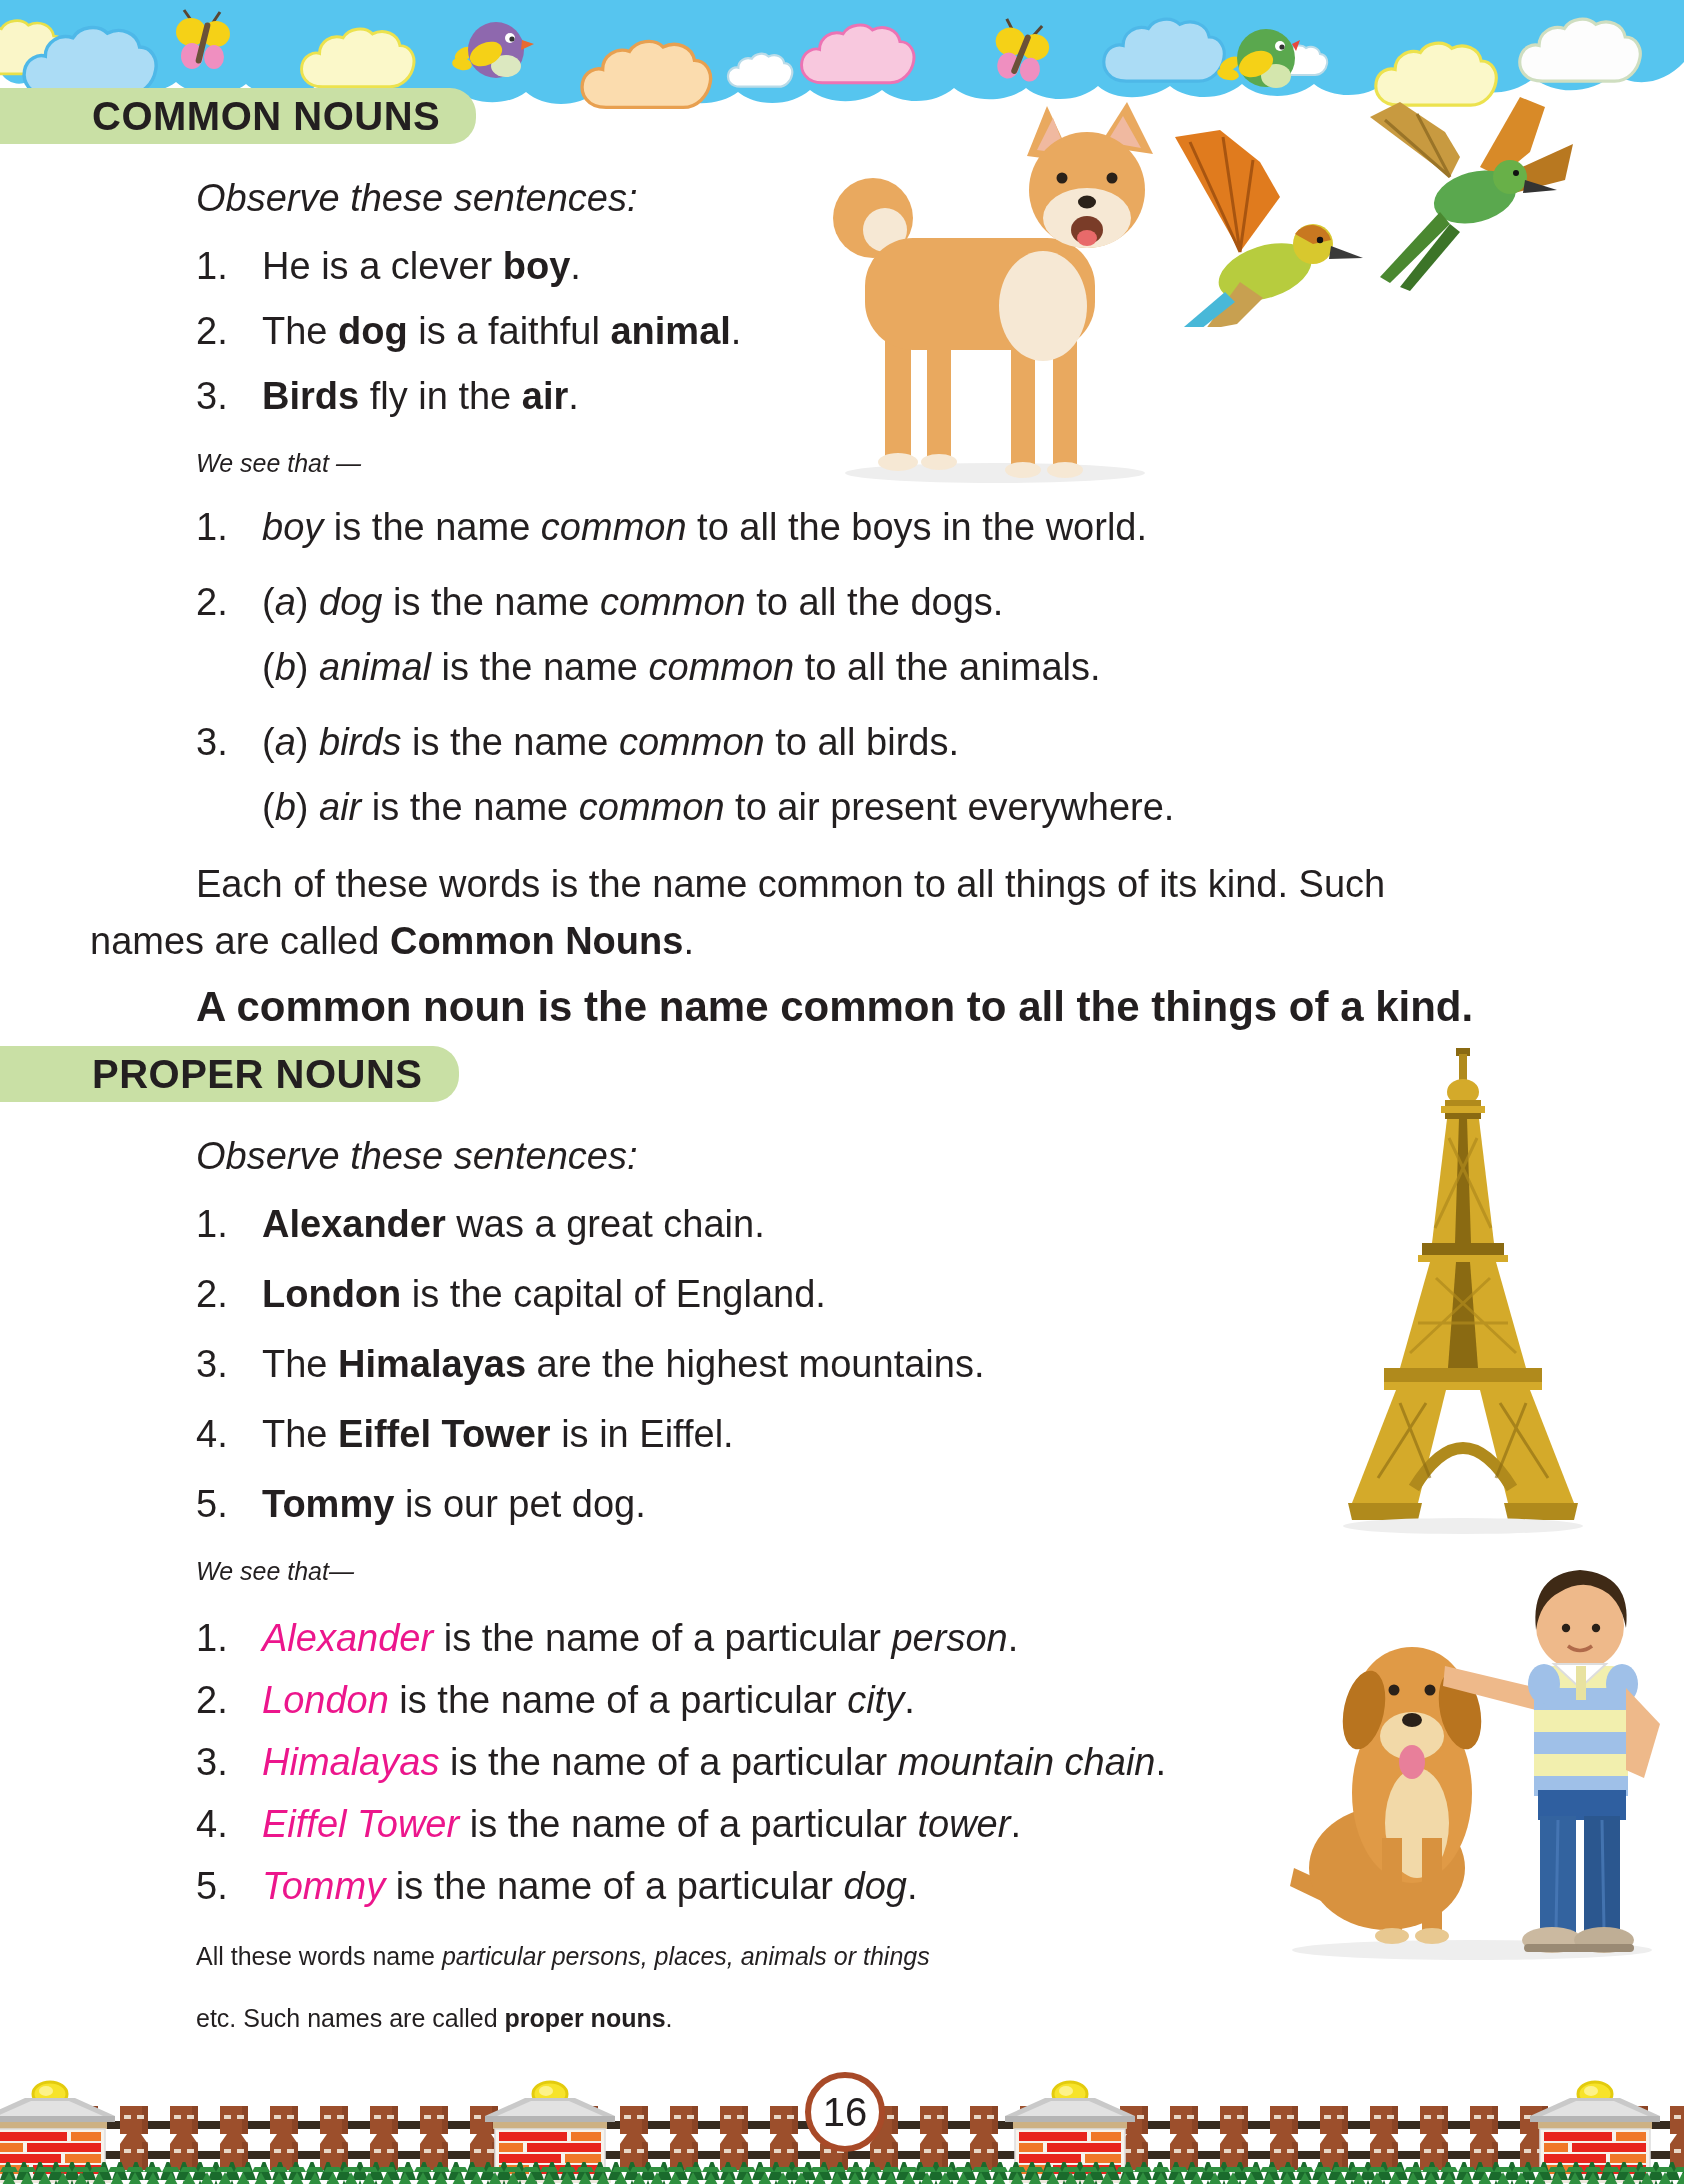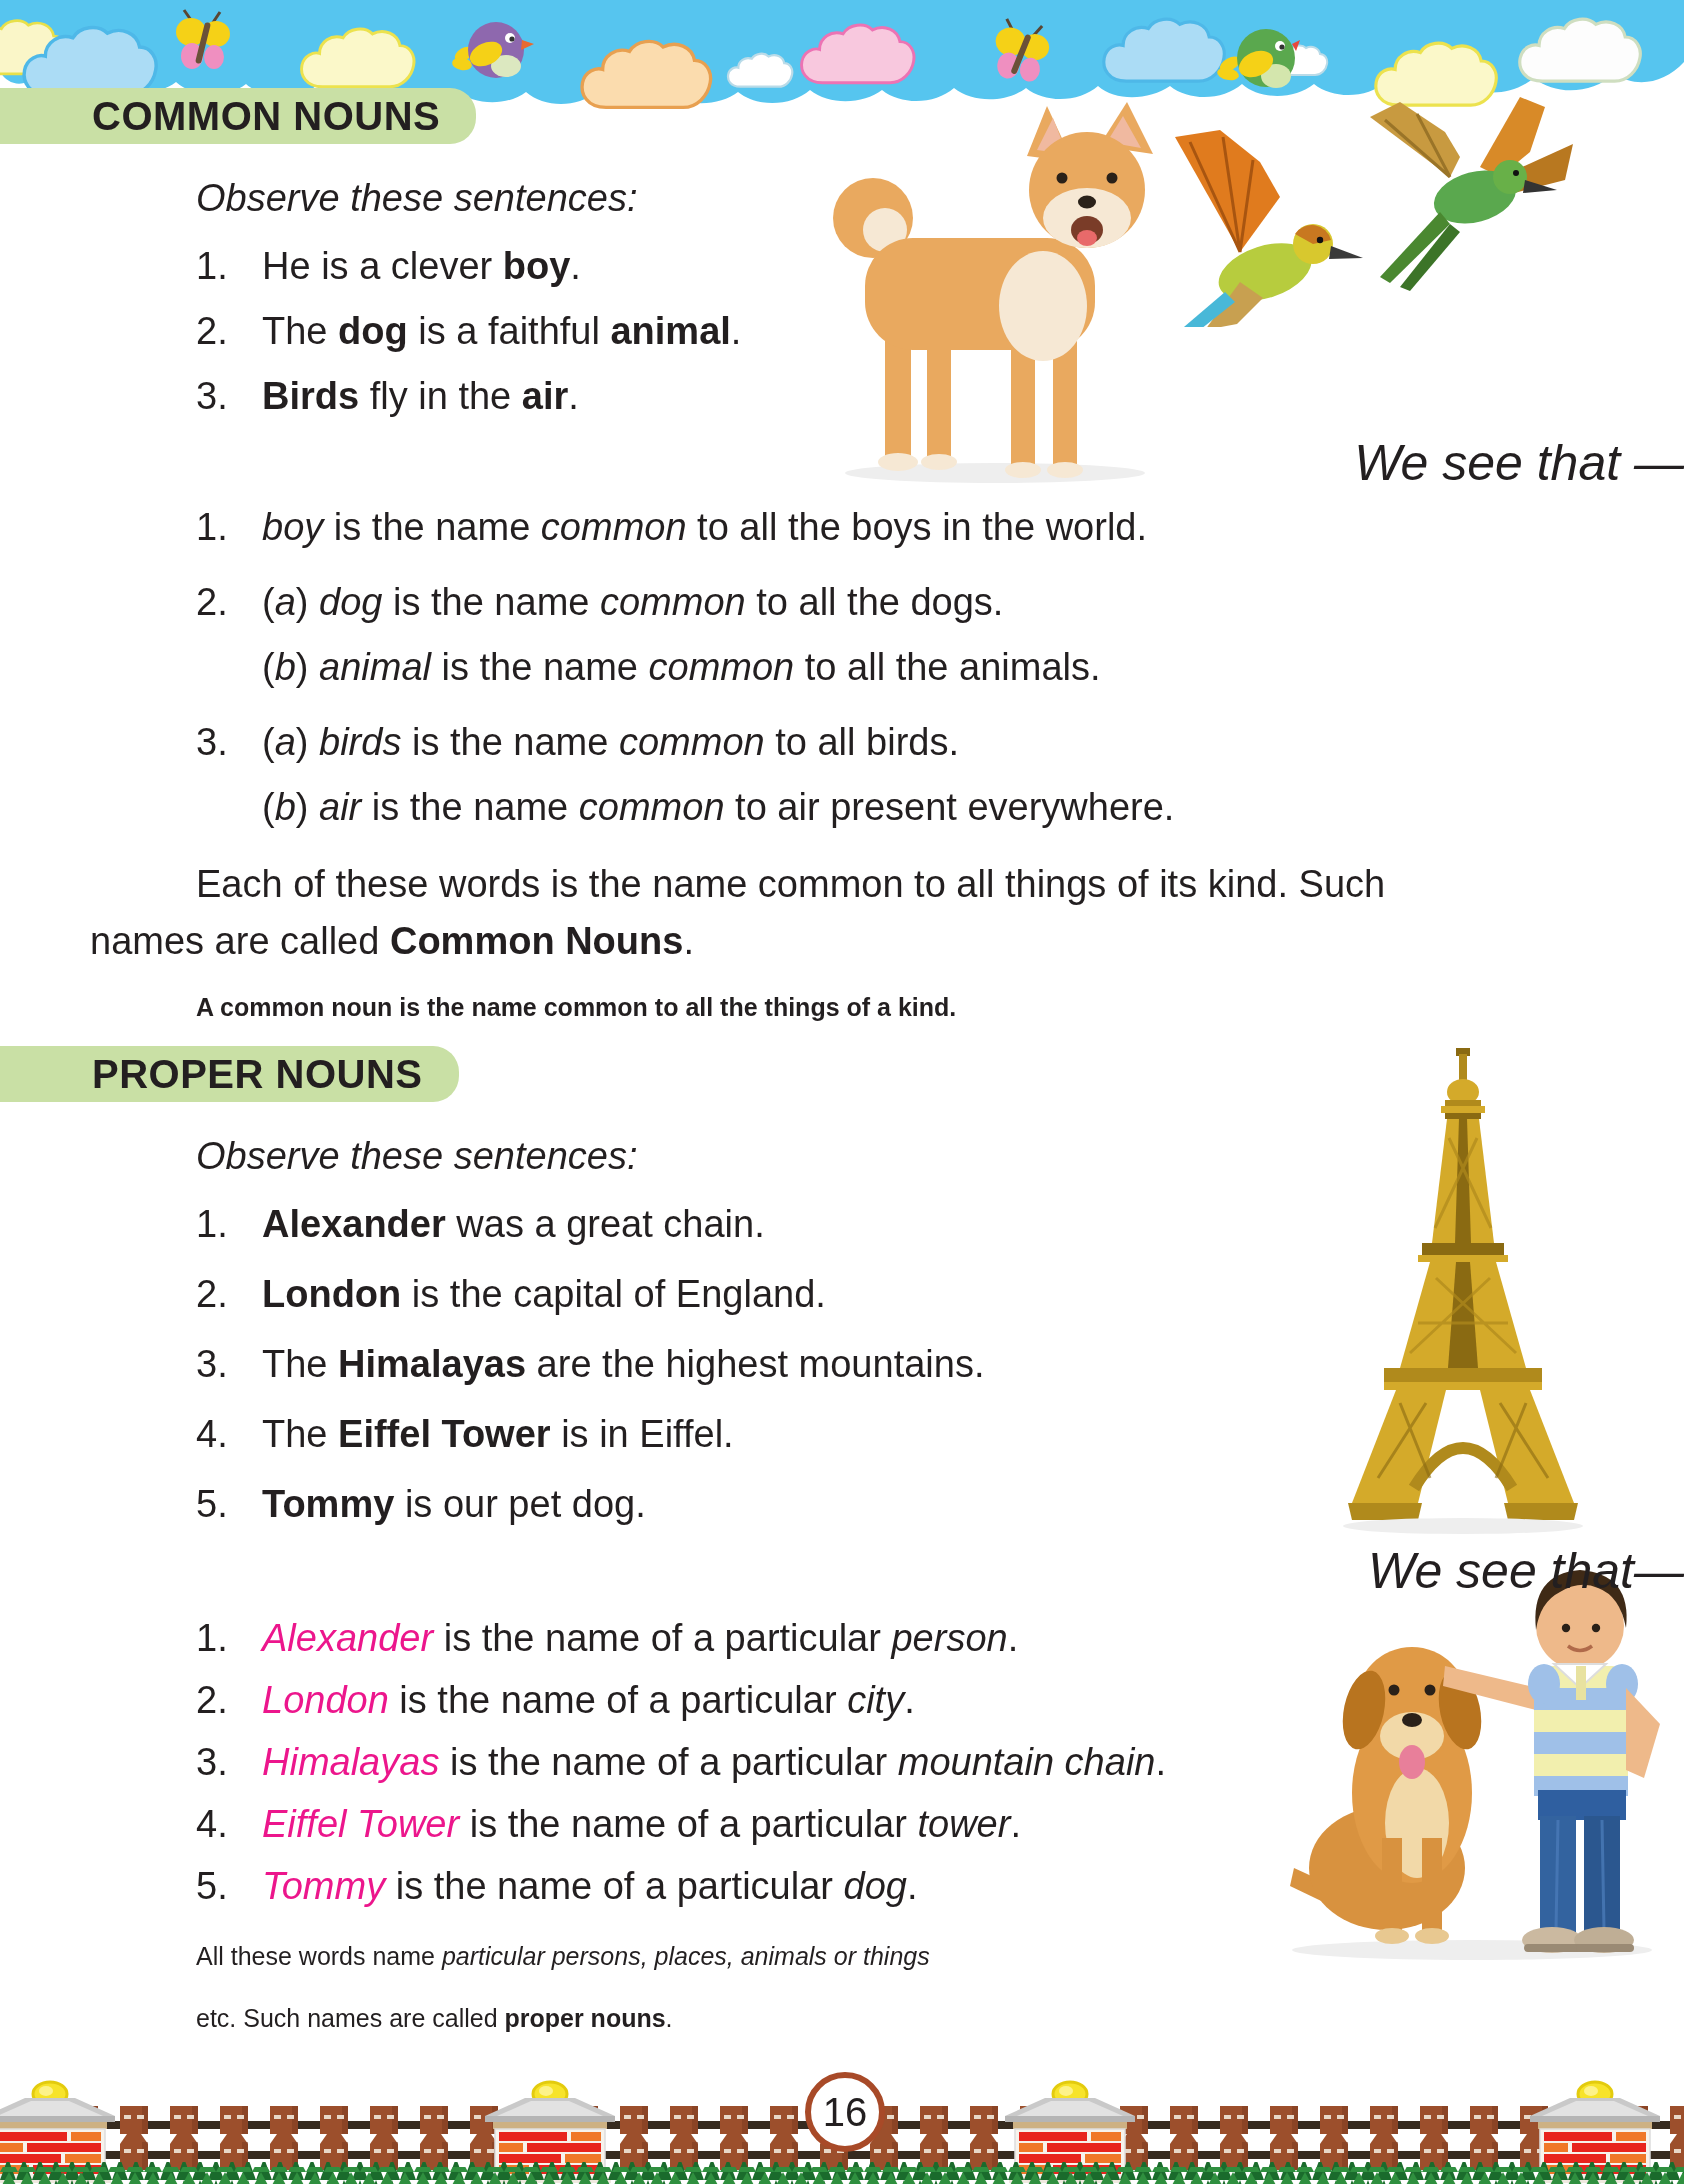--- a/index.html
+++ b/index.html
@@ -13,32 +13,32 @@
   .bottom-border{position:absolute;bottom:0;left:0;width:1684px;height:114px;background:#fff;}
   
   .content{position:absolute;top:88px;left:0;width:1684px;}
   .h-green{
     display:inline-block; background:var(--heading_bg,#c9e0a5);
     height:56px; line-height:56px; padding:0 36px 0 92px;
     border-radius:0 26px 26px 0; font-size:40px; font-weight:700; letter-spacing:.5px;
   }
   .h2{margin-top:16px;}
   .observe{margin:30px 8px 4px 196px; font-size:38px; font-style:italic; line-height:48px;}
-  .wesee{margin:10px 0 2px 196px; font-size:50px; font-style:italic; line-height:48px;text-align:right;}
+  .wesee{margin:10px 0 2px 196px; font-size:25px; font-style:italic; line-height:48px;}
   .list{margin-top:12px; font-size:38px;}
   .obs{margin-top:8px;}
   .li{line-height:65px; white-space:nowrap; margin:0 0 0 196px;}
   .sent2 .li{margin-bottom:5px;}
   .obs2 .li{line-height:62px;}
   .li .num{display:inline-block; width:66px;}
   .li.gap{margin-top:10px;}
   .para{margin:16px 70px 0 90px; font-size:38px; line-height:57px;}
   .para .pline{white-space:nowrap;}
   .para .pline1{margin-left:106px;}
-  .defn{margin:14px 0 0 196px; font-size:25px; font-weight:700; line-height:46px; white-space:nowrap;}
+  .defn{margin:14px 0 0 196px; font-size:42px; font-weight:700; line-height:46px; white-space:nowrap;}
   .closing{margin:8px 0 0 196px; font-size:25px; line-height:62px;}
   .closing .cline{white-space:nowrap;}
   
   .r-n{font-style:normal;}
   .r-b{font-weight:700;}
   .r-i{font-style:italic;}
   .r-p{font-style:italic;color:var(--accent_pink,#ec168c);}
   
   .ph{position:absolute;}
   .ph-shiba{left:815px;top:88px;}

